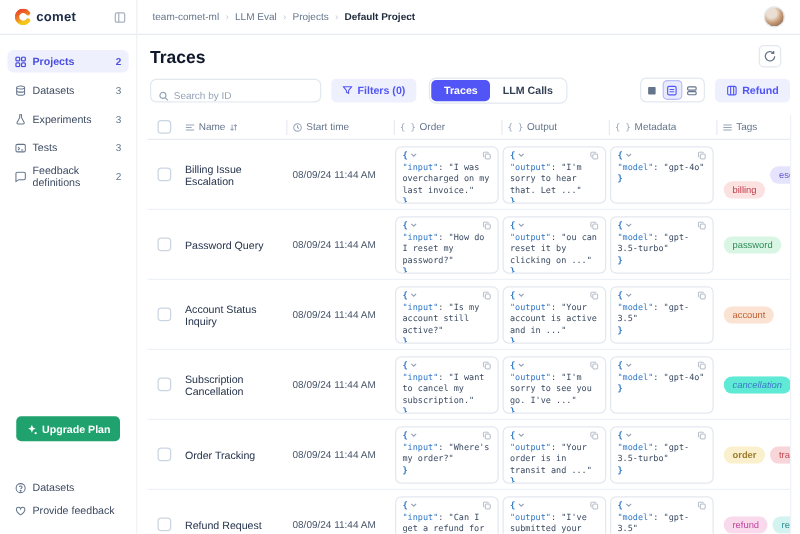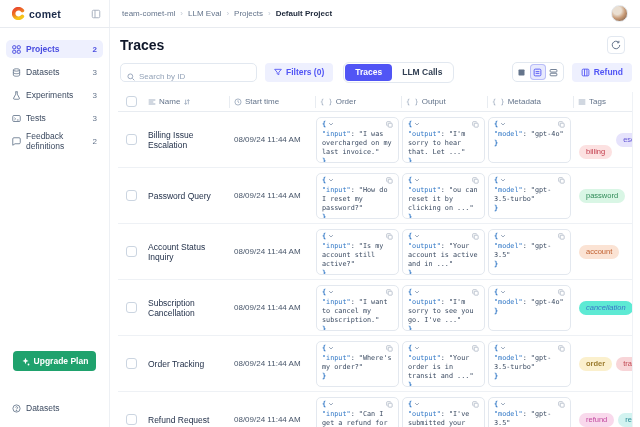--- a/index.html
+++ b/index.html
@@ -204,20 +204,28 @@
     <div class="foot-item">
       <span class="nicon">
         <svg width="9" height="9" viewBox="0 0 12 12" fill="none" stroke="currentColor" stroke-width="1.1">
           <circle cx="6" cy="6" r="4.8"></circle>
             <path d="M4.6 4.6a1.5 1.5 0 0 1 2.9.5c0 .9-1.4 1.1-1.4 1.9"></path>
             <circle cx="6" cy="8.7" r="0.5" fill="currentColor"></circle>
           </svg>
       </span>
       <span>Datasets</span>
     </div>
+    <div class="foot-item">
+      <span class="nicon">
+        <svg width="9" height="9" viewBox="0 0 12 12" fill="none" stroke="currentColor" stroke-width="1.1">
+          <path d="M6 10.5S1.5 8 1.5 4.8A2.3 2.3 0 0 1 6 4a2.3 2.3 0 0 1 4.5.8C10.5 8 6 10.5 6 10.5z"></path>
+          </svg>
+      </span>
+      <span>Provide feedback</span>
+    </div>
   </div>
 </div>
 
 <div class="main">
   <div class="page-title">Traces</div>
   <div class="refresh-btn">
     <svg width="10" height="10" viewBox="0 0 12 12" fill="none" stroke="currentColor" stroke-width="1.2">
       <path d="M10.5 6a4.5 4.5 0 1 1-1.3-3.2M9.5 1v2.3H7.2"></path>
       </svg>
   </div>

